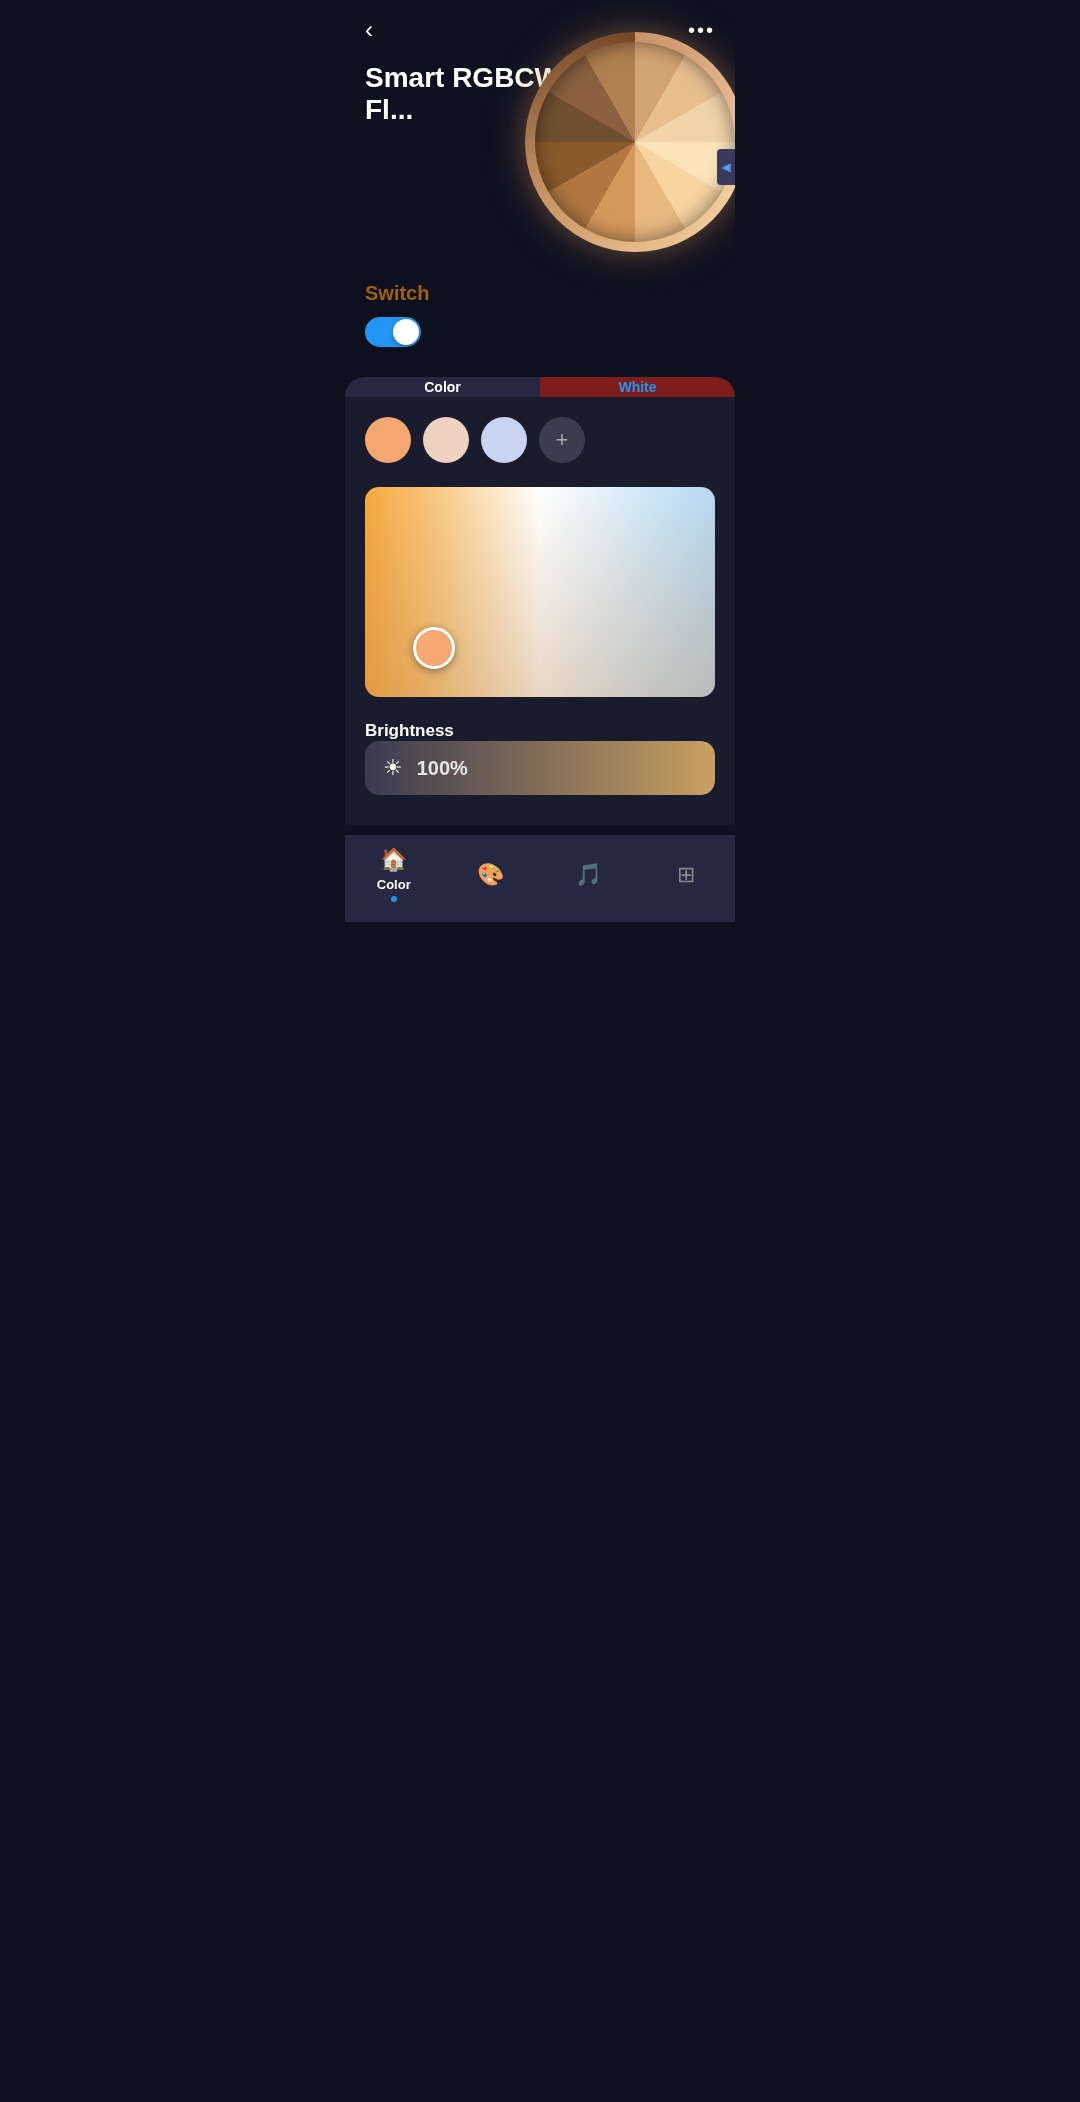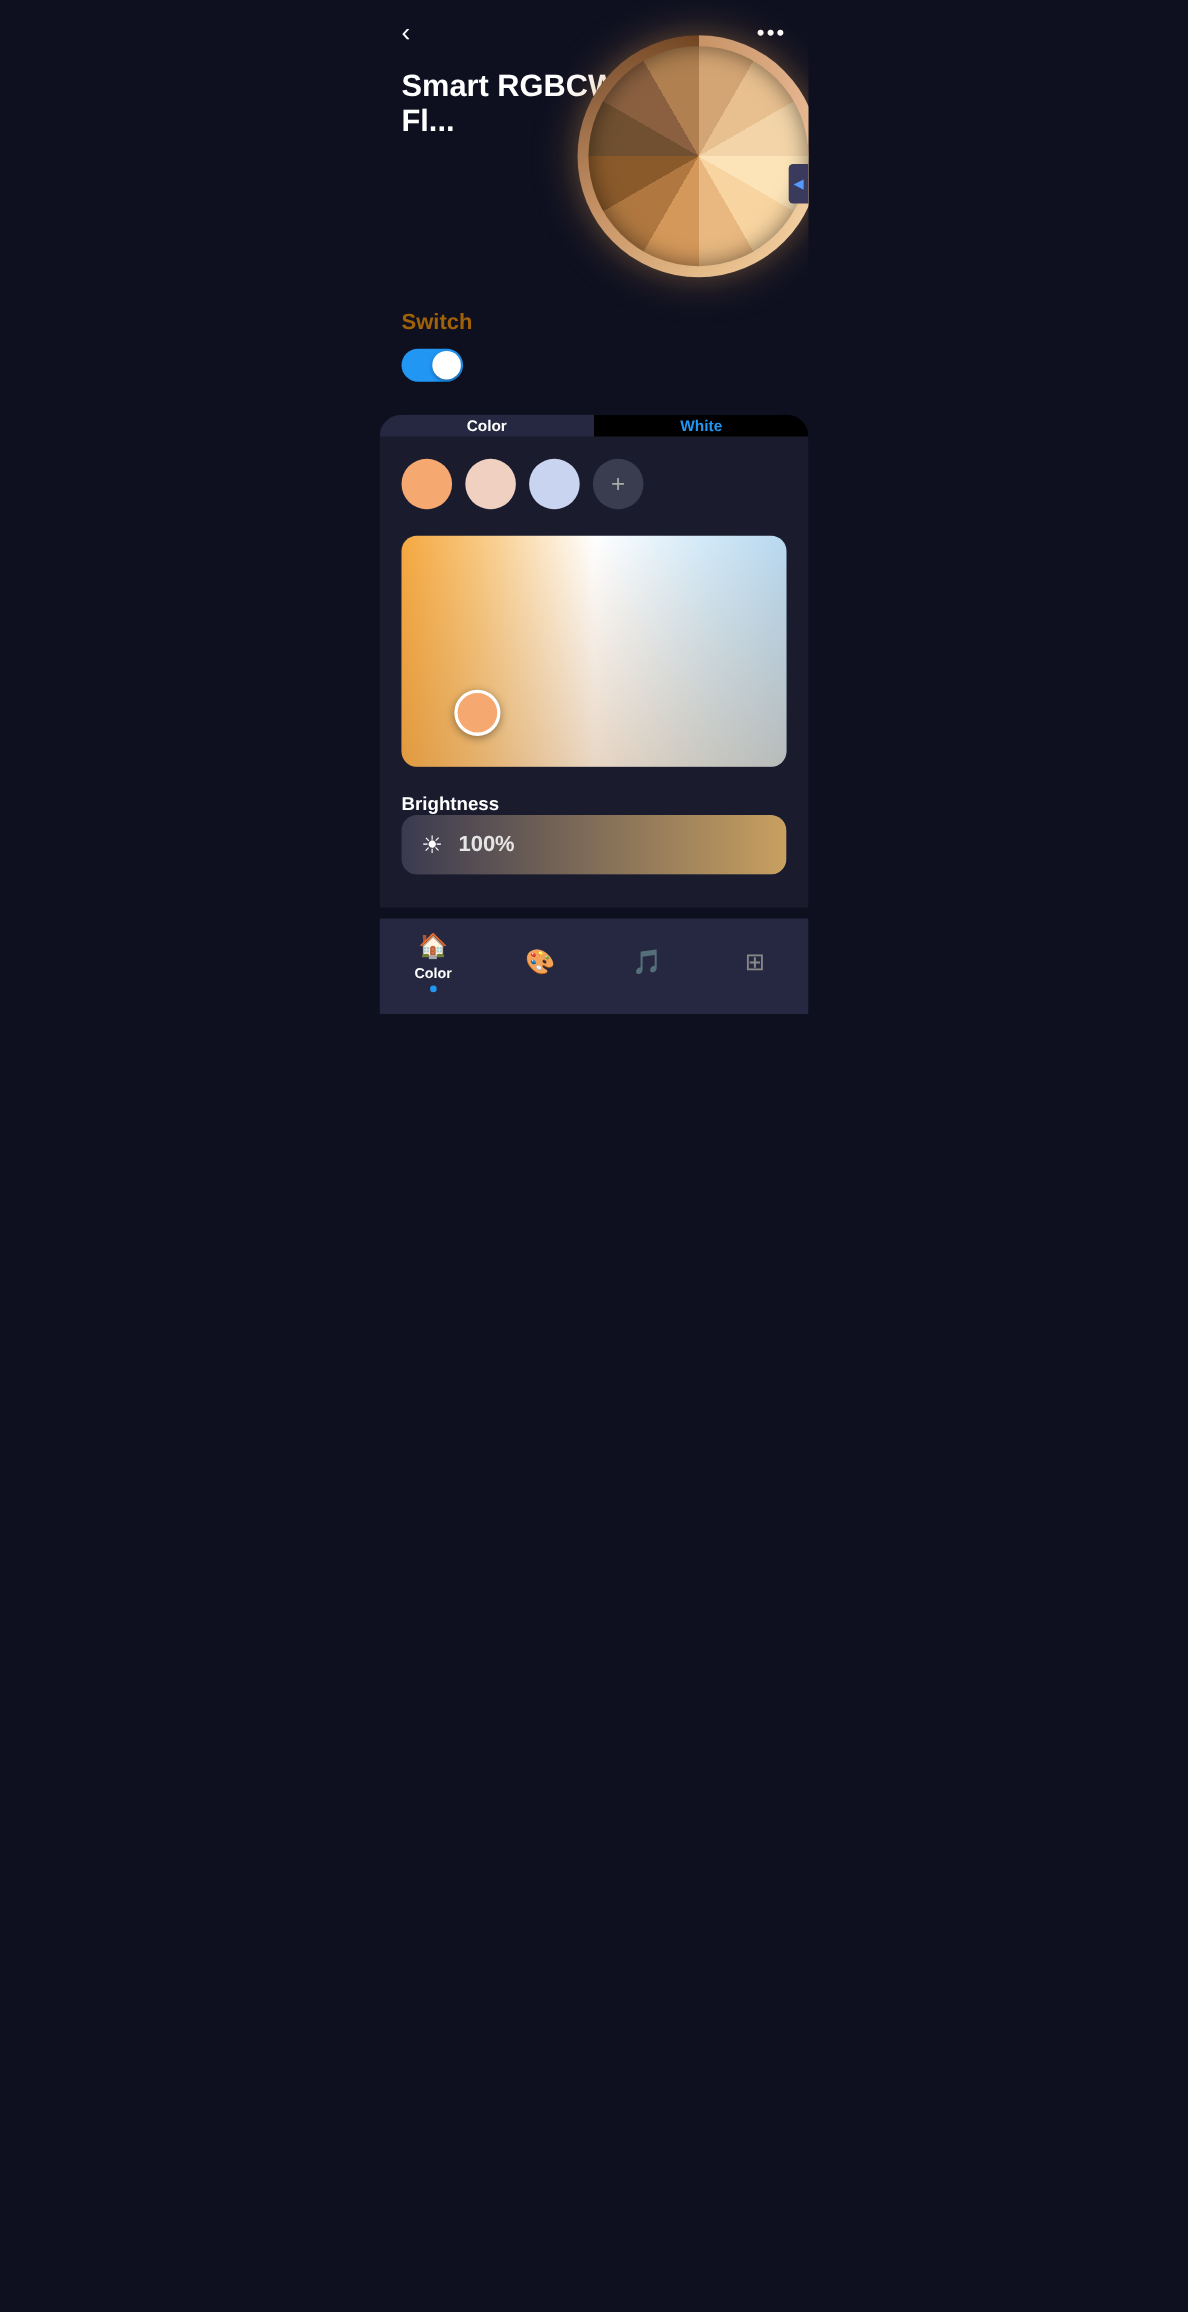--- a/index.html
+++ b/index.html
@@ -197,21 +197,21 @@
       font-weight: 600;
       cursor: pointer;
     }
 
     .tab-color {
       background: #252840;
       color: #fff;
     }
 
     .tab-white {
-      background: #000000;
+      background: #7f1d1d;
       color: #2196F3;
     }
 
     
     .presets-section {
       padding: 20px 20px 10px;
     }
 
     .preset-circles {
       display: flex;

